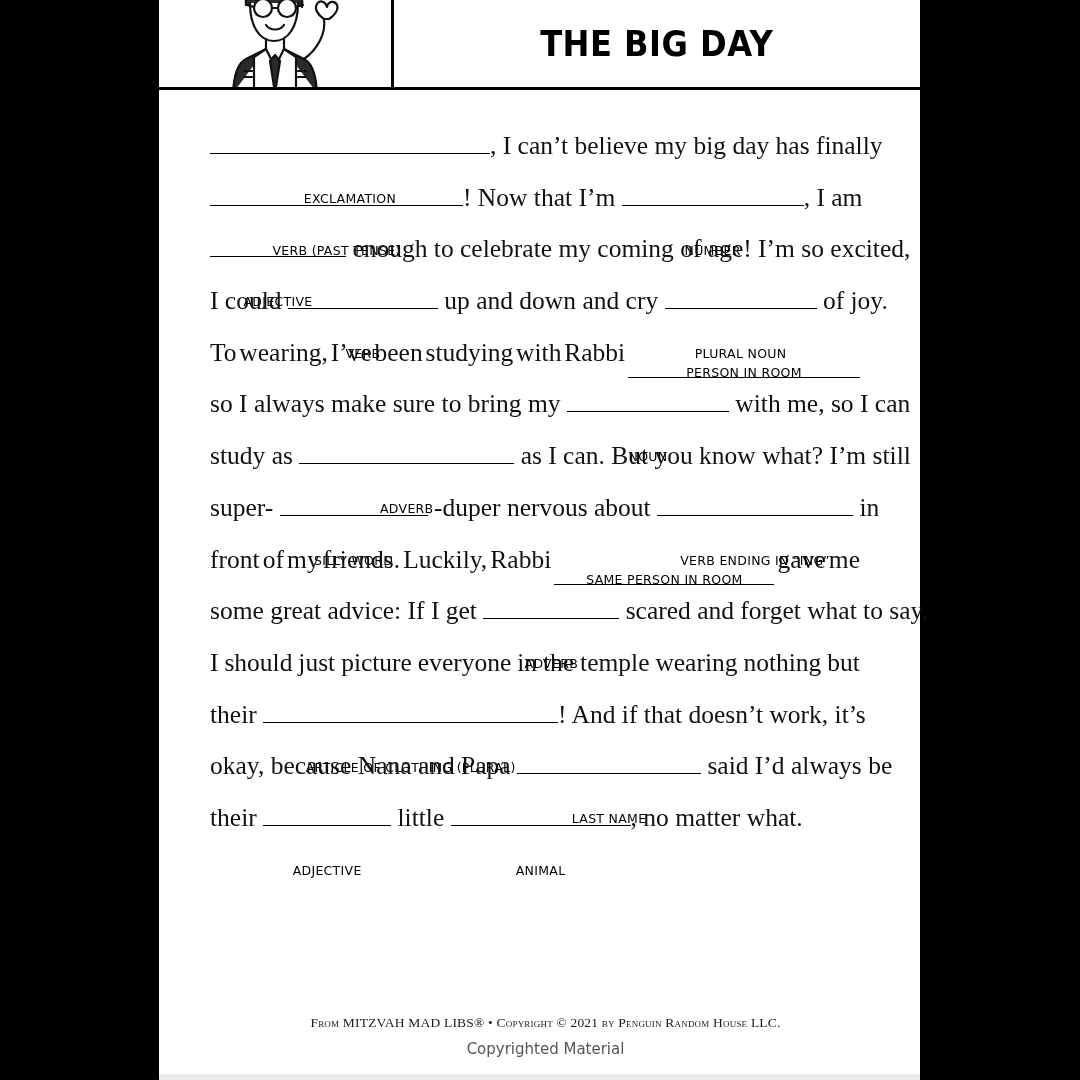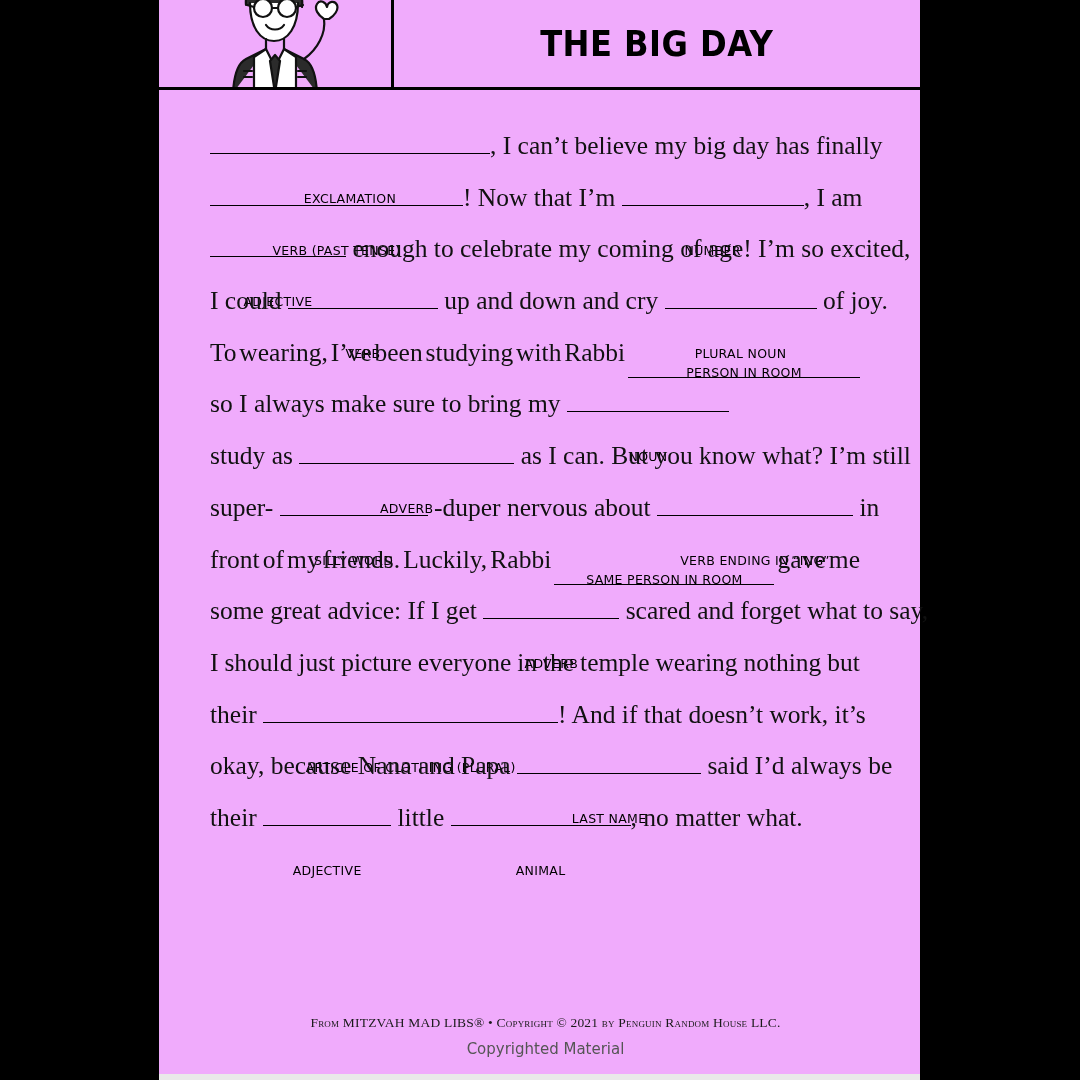--- a/index.html
+++ b/index.html
@@ -13,21 +13,21 @@
     overflow: hidden;
     font-family: "Liberation Serif", serif;
   }
 
   .page {
     position: absolute;
     left: 159px;
     top: 0px;
     width: 761px;
     height: 1080px;
-    background: #f0abfc;
+    background: #ffffff;
     box-sizing: border-box;
   }
 
   
   .header {
     position: relative;
     height: 90px;
     border-bottom: 3px solid #000;
     box-sizing: border-box;
     display: flex;
@@ -182,21 +182,21 @@
       <div class="line justify">
         <span>To</span>
         <span>wearing,</span>
         <span>I’ve</span>
         <span>been</span>
         <span>studying</span>
         <span>with</span>
         <span>Rabbi</span>
         <span class="blank" style="width: 232px;"><span class="cue">PERSON IN ROOM</span></span>
       </div>
-      <div class="line"><span>so I always make sure to bring my </span><span class="blank" style="width: 162px;"><span class="cue">NOUN</span></span></div>
+      <div class="line"><span>so I always make sure to bring my </span><span class="blank" style="width: 162px;"><span class="cue">NOUN</span></span><span> with me, so I can</span></div>
       <div class="line"><span>study as </span><span class="blank" style="width: 215px;"><span class="cue">ADVERB</span></span><span> as I can. But you know what? I’m still</span></div>
       <div class="line"><span>super- </span><span class="blank" style="width: 148px;"><span class="cue">SILLY WORD</span></span><span> -duper nervous about </span><span class="blank" style="width: 196px;"><span class="cue">VERB ENDING IN “ING”</span></span><span> in</span></div>
       <div class="line justify">
         <span>front</span>
         <span>of</span>
         <span>my</span>
         <span>friends.</span>
         <span>Luckily,</span>
         <span>Rabbi</span>
         <span class="blank" style="width: 220px;"><span class="cue">SAME PERSON IN ROOM</span></span>

